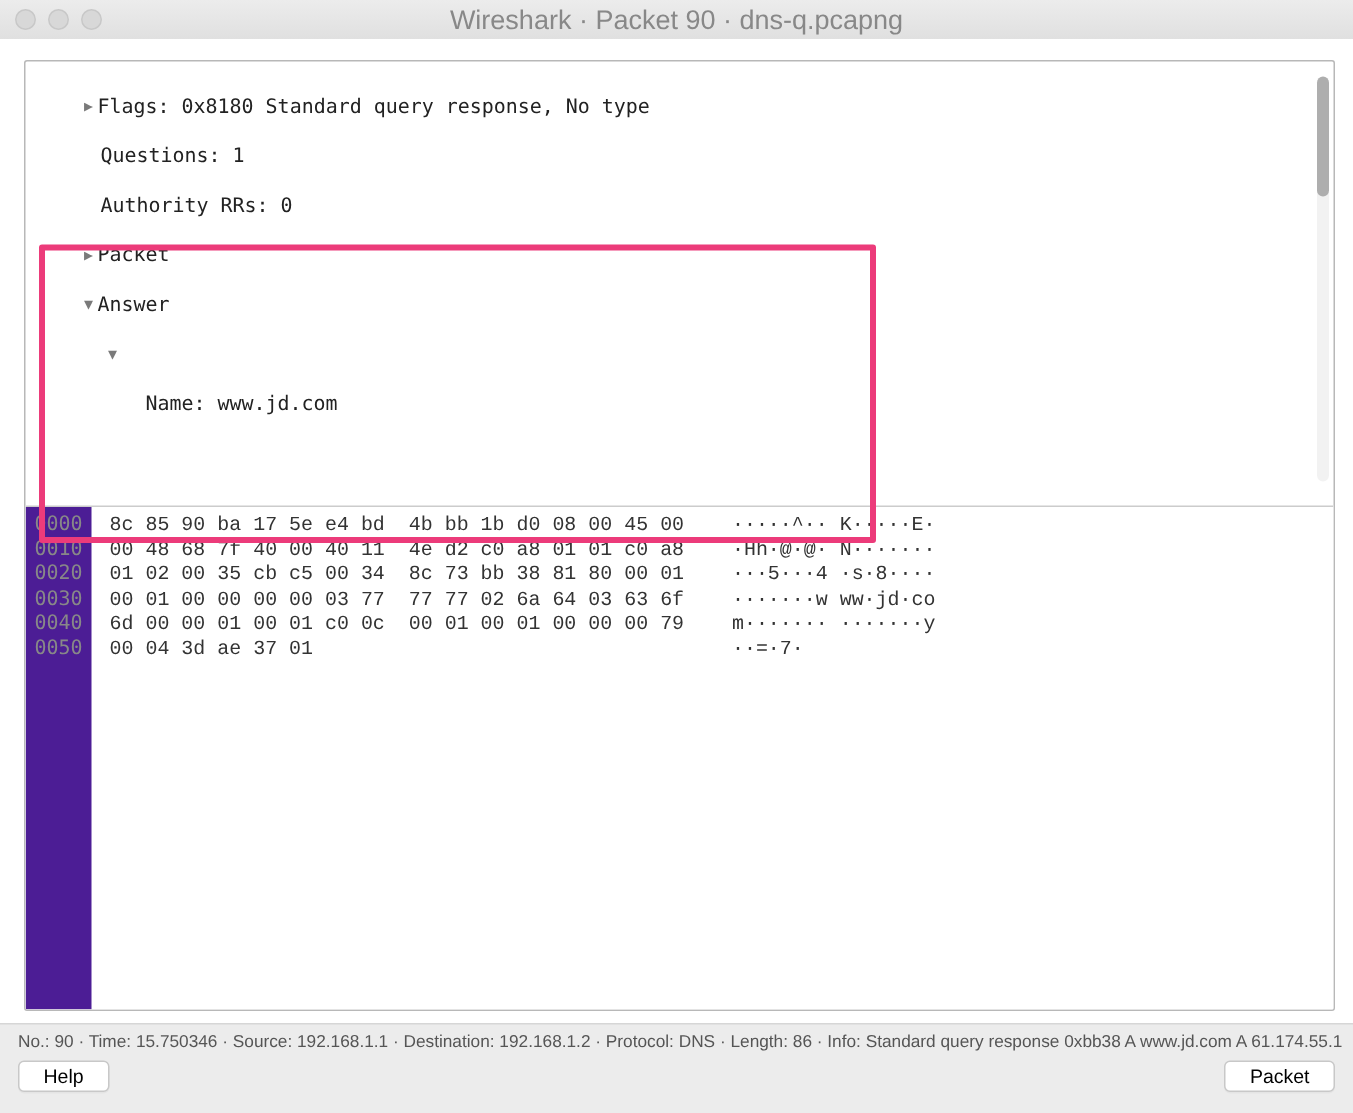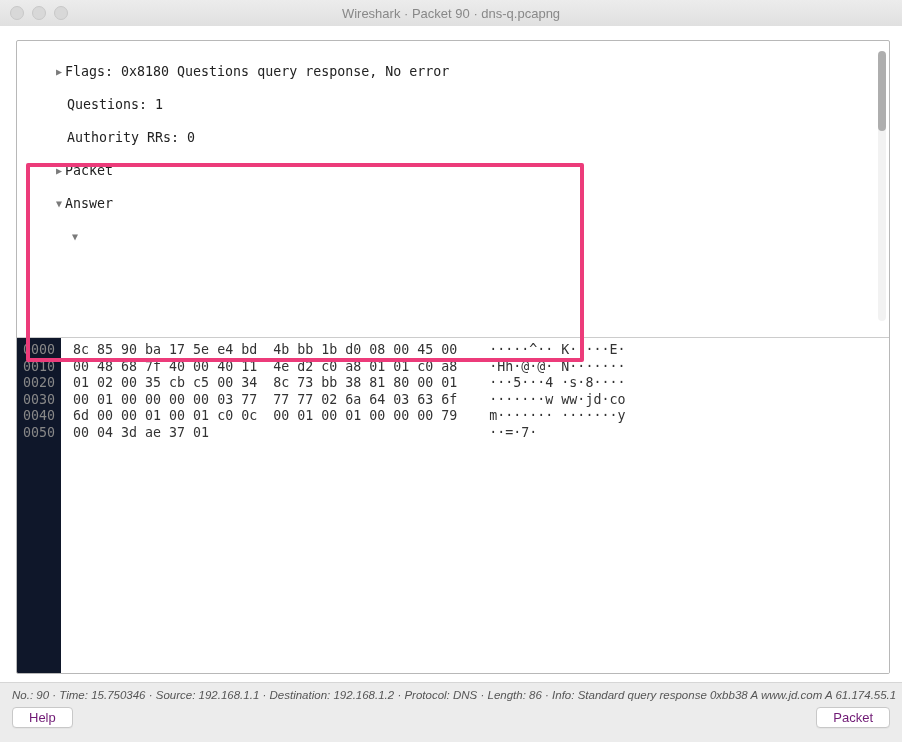--- a/index.html
+++ b/index.html
@@ -32,21 +32,21 @@
     width: 12px;
     height: 12px;
     border-radius: 50%;
     background: #d8d8d8;
     border: 0.5px solid #c8c8c8;
   }
   .title-text {
     flex: 1;
     text-align: center;
     color: #888;
-    font-size: 13px;
+    font-size: 18px;
   }
   .content {
     position: absolute;
     top: 26px; left: 0; right: 0; bottom: 60px;
     background: #fff;
     overflow: hidden;
   }
   .inner {
     position: absolute;
     top: 14px; left: 16px; right: 12px; bottom: 8px;
@@ -74,31 +74,32 @@
     border-top: 1px solid #ccc;
     background: #fff;
     display: flex;
     font-family: Menlo, Consolas, monospace;
     font-size: 13.3px;
     line-height: 16.5px;
     color: #333;
     overflow: hidden;
   }
   .hex-gutter {
-    background: #0f172a;
+    background: #4c1d95;
     color: #888;
     padding: 4px 6px;
     text-align: left;
     white-space: pre;
   }
   .hex-body {
     padding: 4px 0 4px 12px;
     white-space: pre;
     flex: 1;
     color: #333;
+    font-family: Liberation Mono, monospace;
   }
   .row {
     display: flex;
     align-items: flex-start;
   }
   .row .arrow {
     display: inline-block;
     width: 12px;
     text-align: center;
     color: #7a7a7a;
@@ -115,38 +116,37 @@
   .bottom-bar {
     position: absolute;
     bottom: 0; left: 0; right: 0;
     height: 60px;
     background: #ececec;
     border-top: 1px solid #d6d6d6;
     box-sizing: border-box;
   }
   .info-line {
     padding: 6px 12px;
-    font-style: italic;
     font-size: 11.5px;
     color: #555;
     white-space: nowrap;
     overflow: hidden;
   }
   .button-row {
     display: flex;
     justify-content: space-between;
     padding: 0 12px;
   }
   button.mac {
     background: #fff;
     border: 1px solid #c8c8c8;
     border-radius: 4px;
     padding: 2px 16px;
     font-size: 13px;
-    color: #701a75;
+    color: #000000;
     box-shadow: 0 1px 0 rgba(0,0,0,0.03);
   }
   .scrollbar-stub {
     position:absolute;
     right:3px; top:10px;
     width:8px; height:270px;
     background: rgba(0,0,0,0.05);
     border-radius:4px;
   }
   .scrollbar-thumb {
@@ -166,26 +166,27 @@
     <div class="tl"></div>
     <div class="tl"></div>
   </div>
   <div class="title-text">Wireshark · Packet 90 · dns-q.pcapng</div>
 </div>
 
 <div class="content">
   <div class="inner">
 
     <div class="tree-pane">
-<div class="row"><span class="indent" style="width:28px"></span><span class="arrow">▶</span> <span>Flags: 0x8180 Questions query response, No error</span></div>
+<div class="row"><span class="indent" style="width:28px"></span><span class="arrow">▶</span> <span>Flags: 0x8180 Standard query response, No type</span></div>
 <div class="row"><span class="indent" style="width:42px"></span><span>Questions: 1</span></div>
 <div class="row"><span class="indent" style="width:42px"></span><span>Authority RRs: 0</span></div>
 <div class="row"><span class="indent" style="width:28px"></span><span class="arrow">▶</span> <span>Packet</span></div>
 <div class="row"><span class="indent" style="width:28px"></span><span class="arrow">▼</span> <span>Answer</span></div>
 <div class="row"><span class="indent" style="width:44px"></span><span class="arrow">▼</span> </div>
+<div class="row"><span class="indent" style="width:72px"></span><span>Name: www.jd.com</span></div>
 
 
 
 
 
 
 
       <div class="scrollbar-stub"></div>
       <div class="scrollbar-thumb"></div>
     </div>

